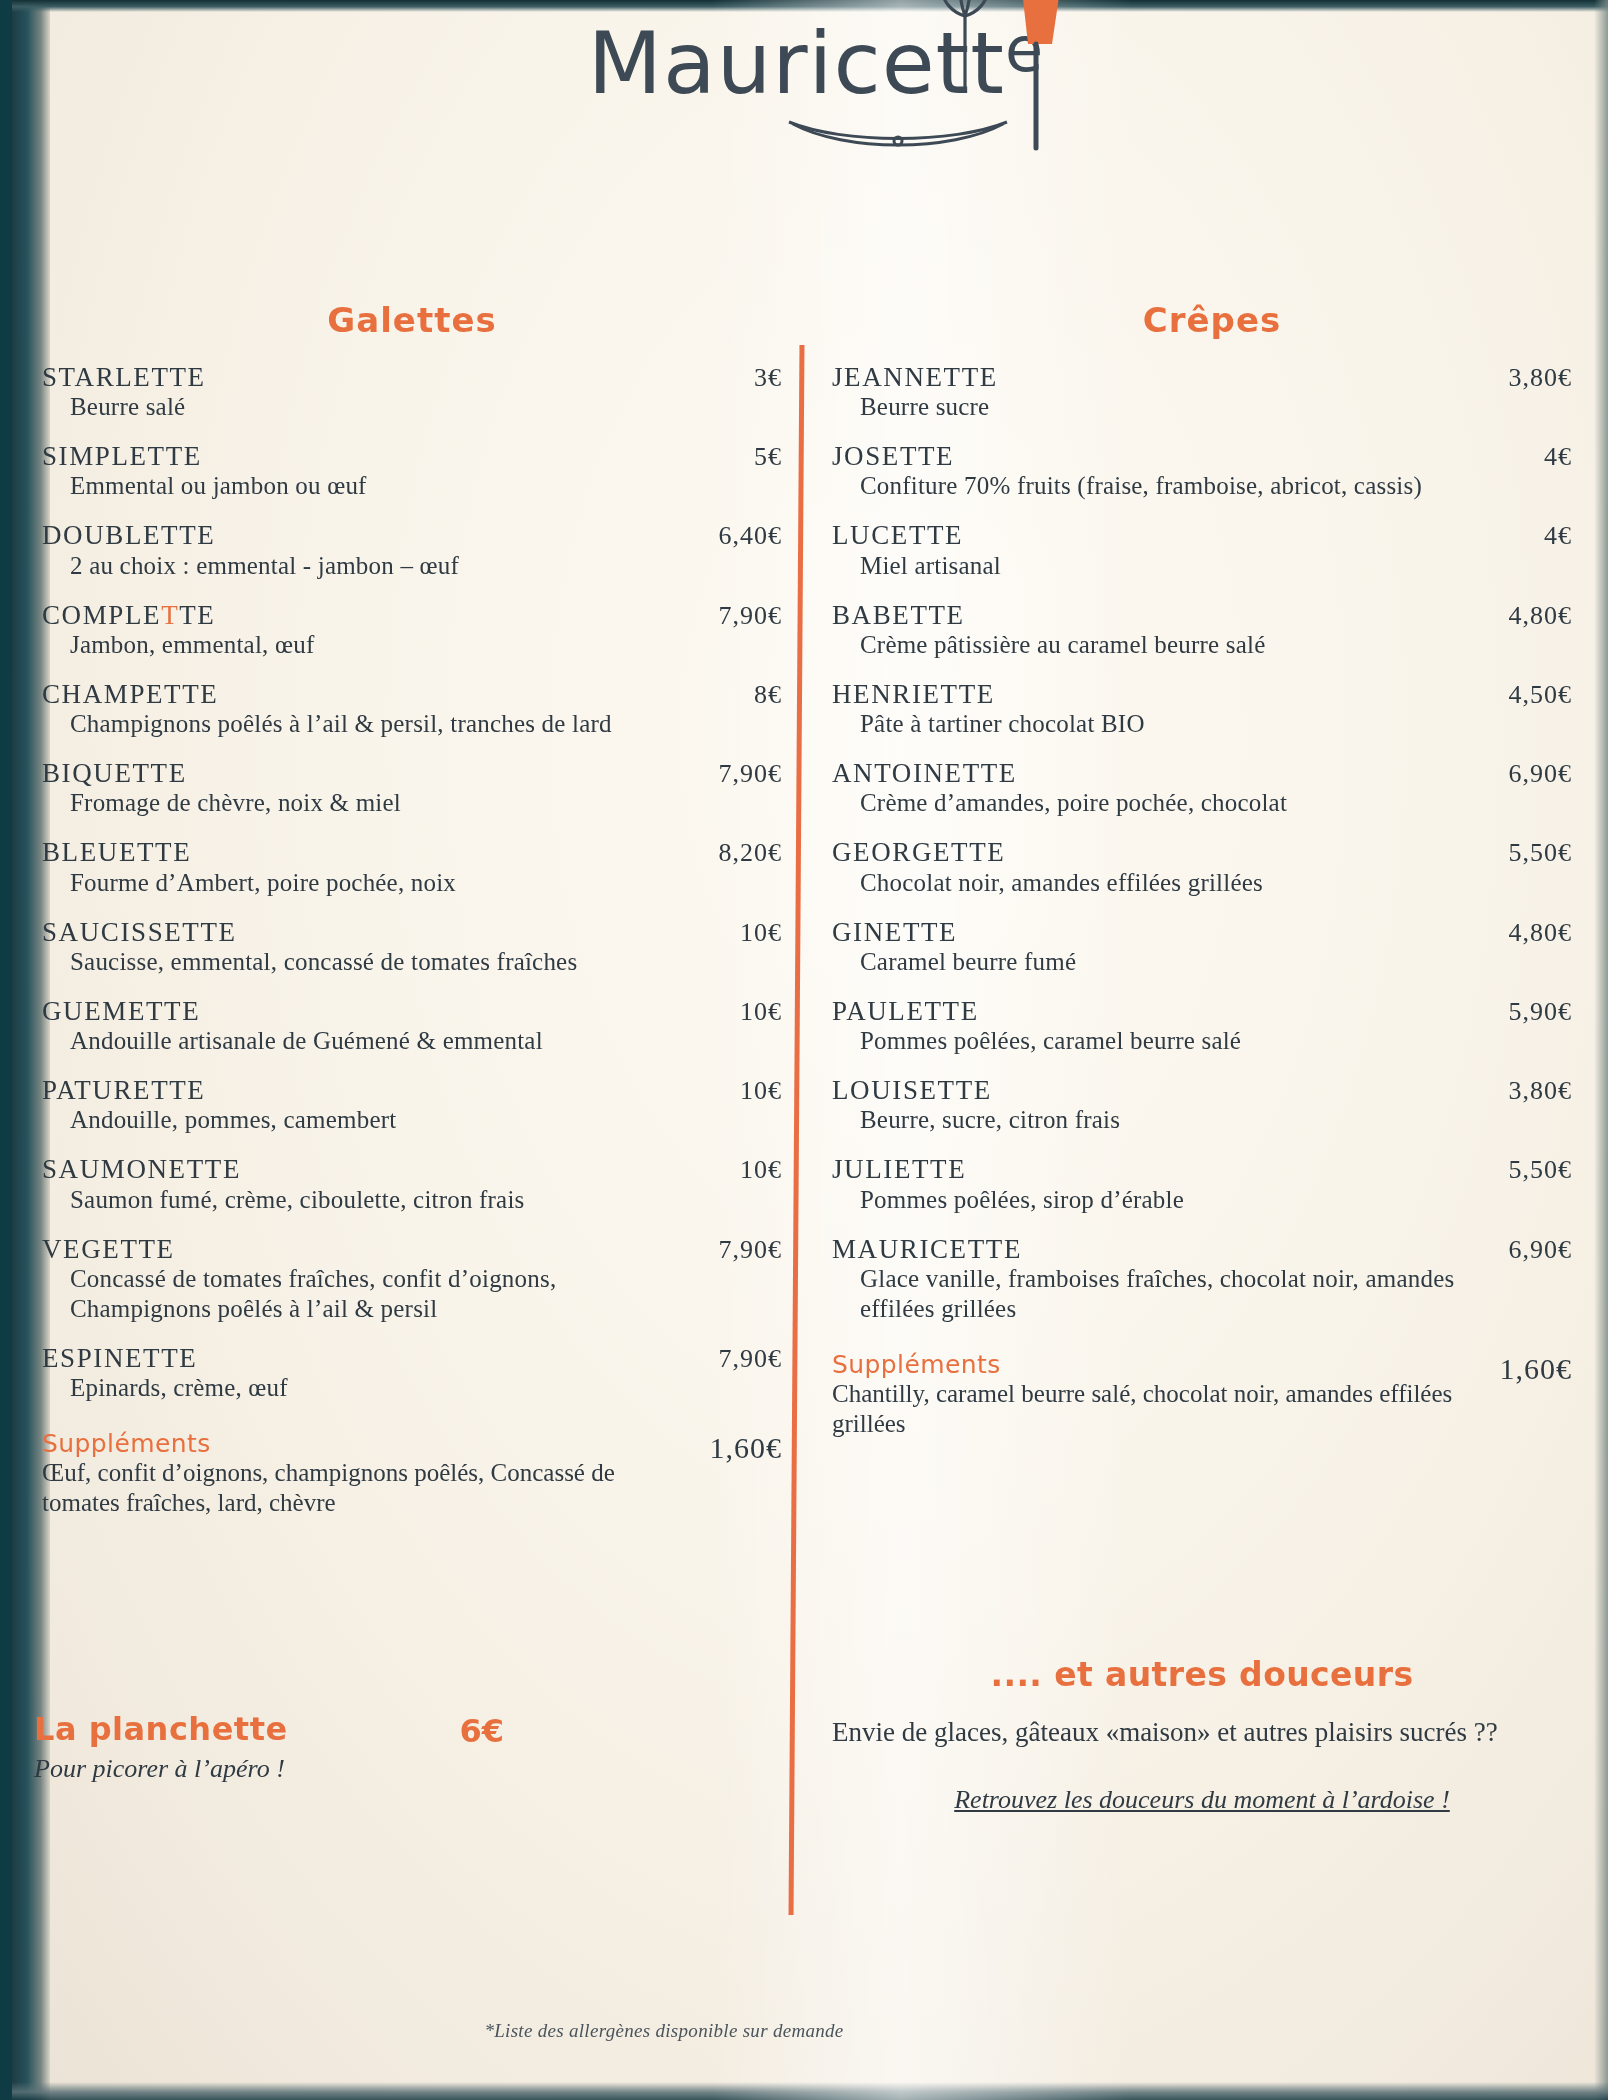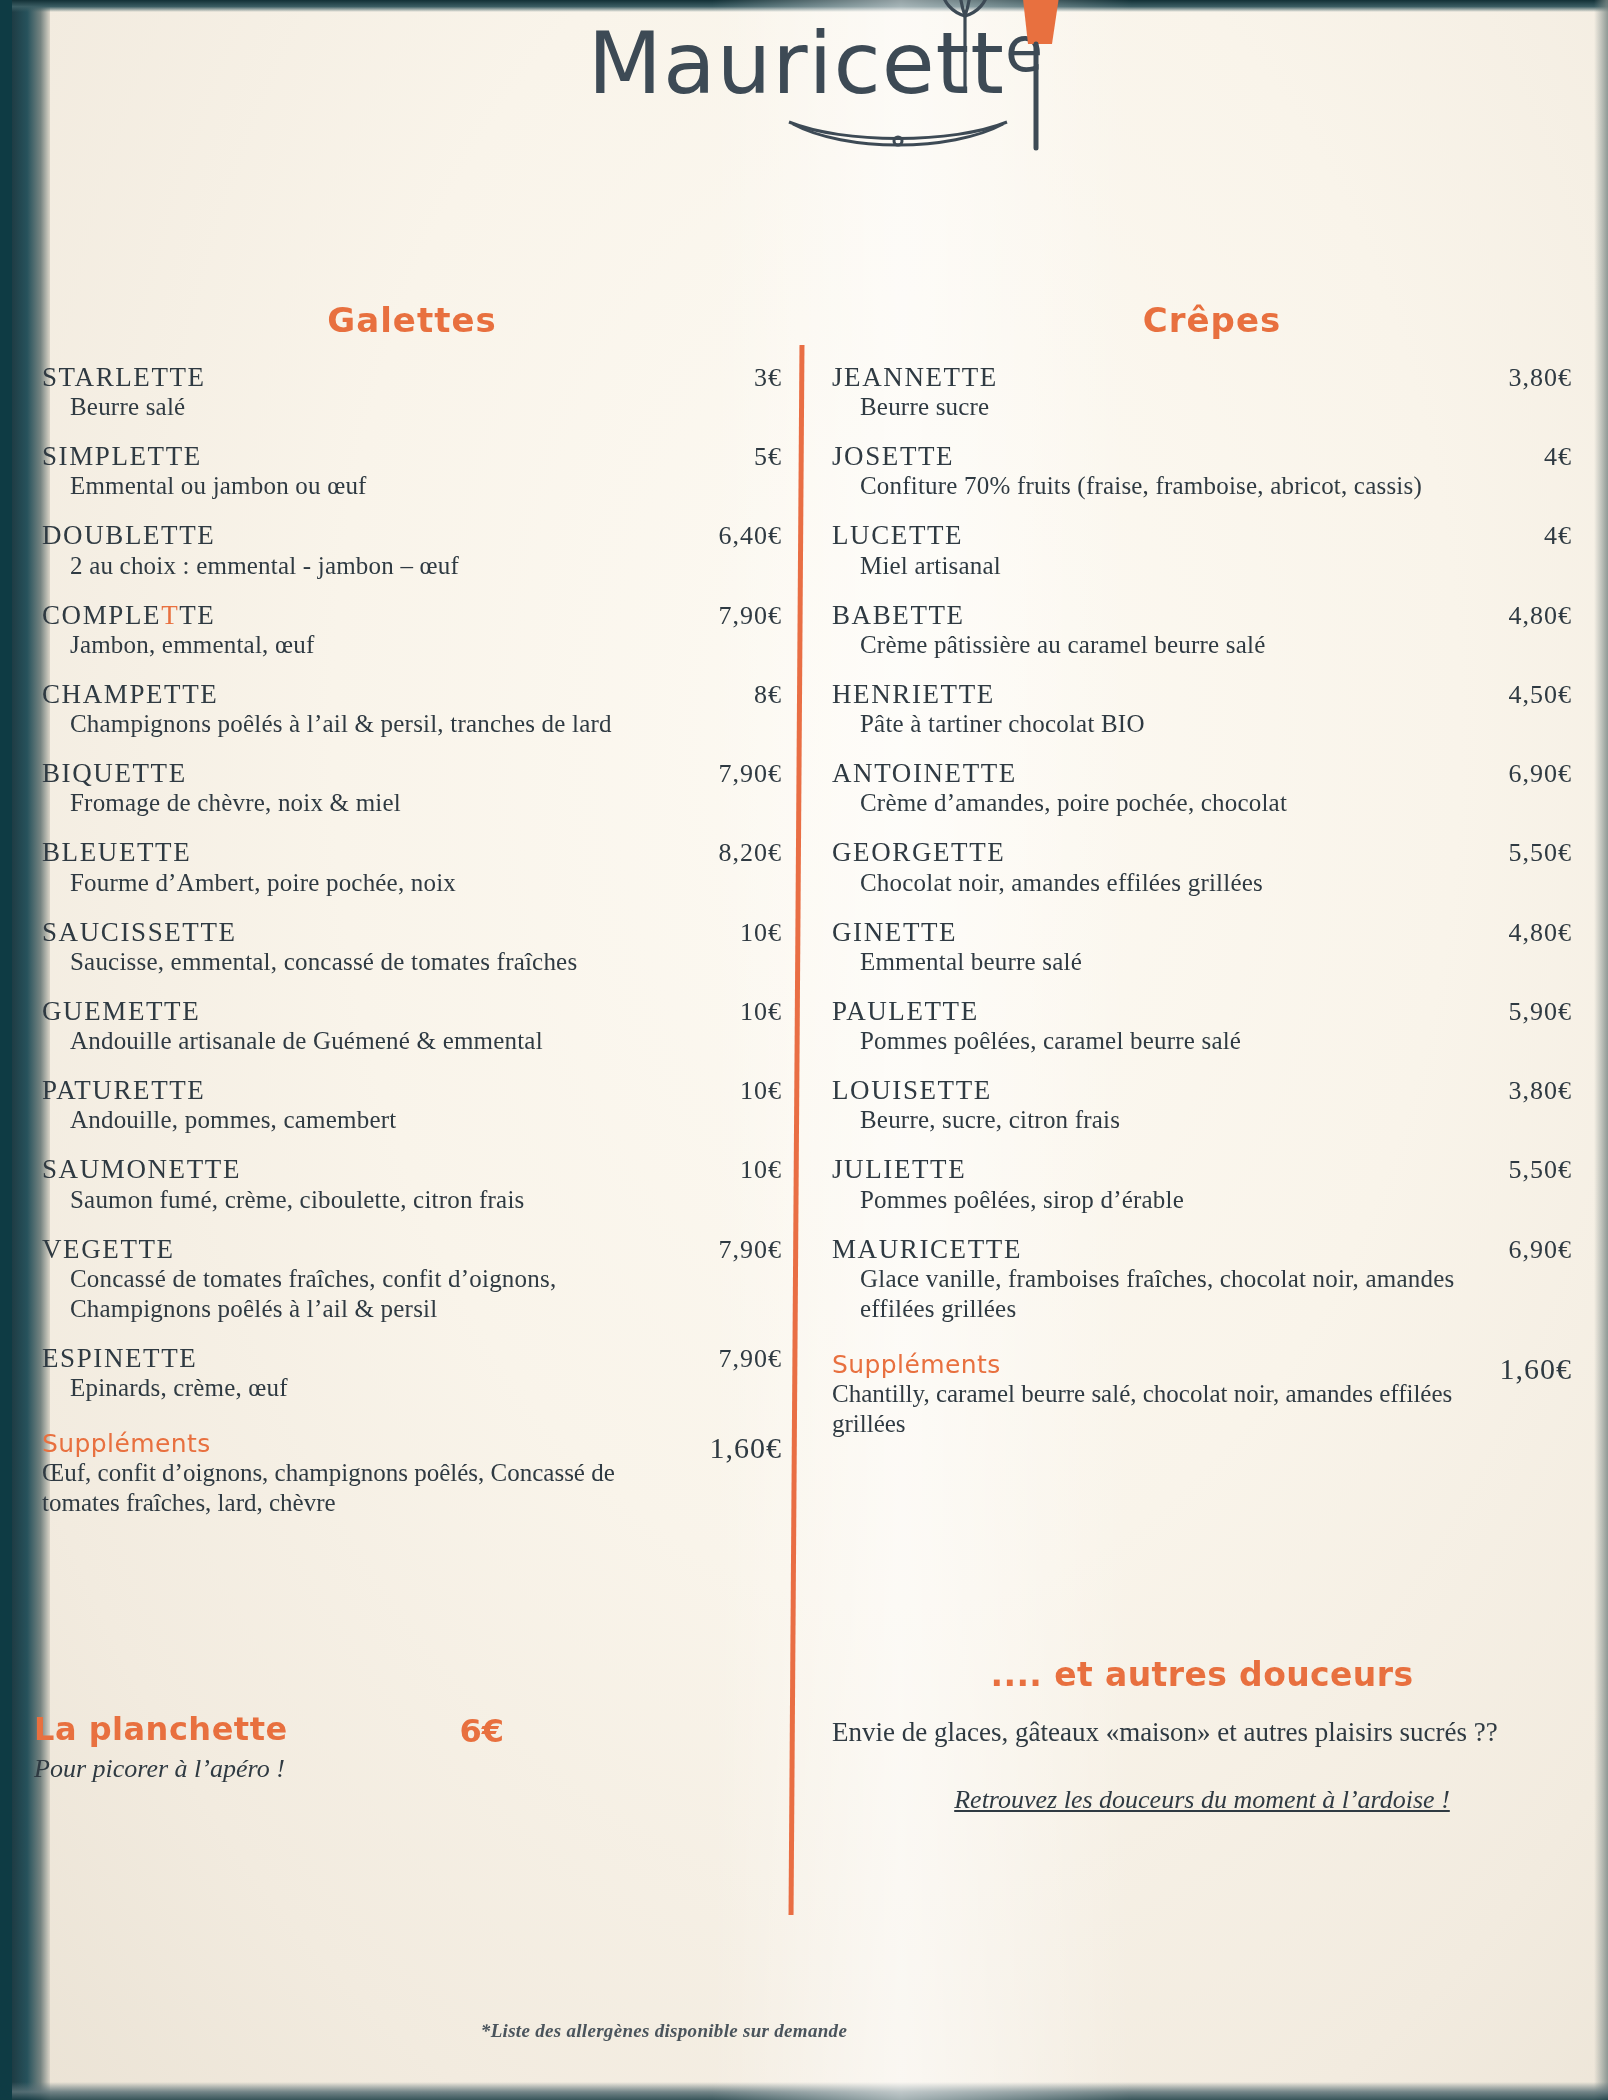--- a/index.html
+++ b/index.html
@@ -263,21 +263,20 @@
   .footnote {
     position: absolute;
     left: 0; top: 2020px;
     width: 1304px;
     text-align: center;
     font-family: "Liberation Serif", serif;
     font-style: italic;
     font-size: 19px;
     color: #4a545c;
     letter-spacing: .3px;
-    font-weight: bold;
   }
 </style>
 </head>
 <body>
 
 <div class="page">
   <div class="paper-edge-left"></div>
   <div class="paper-edge-top"></div>
   <div class="paper-edge-right"></div>
   <div class="paper-edge-bottom"></div>
@@ -444,21 +443,21 @@
 
     <div class="item">
       <div class="item-price">5,50€</div>
       <div class="item-name">GEORGETTE</div>
       <div class="item-desc">Chocolat noir, amandes effilées grillées</div>
     </div>
 
     <div class="item">
       <div class="item-price">4,80€</div>
       <div class="item-name">GINETTE</div>
-      <div class="item-desc">Emmental beurre salé</div>
+      <div class="item-desc">Caramel beurre fumé</div>
     </div>
 
     <div class="item">
       <div class="item-price">5,90€</div>
       <div class="item-name">PAULETTE</div>
       <div class="item-desc">Pommes poêlées, caramel beurre salé</div>
     </div>
 
     <div class="item">
       <div class="item-price">3,80€</div>

